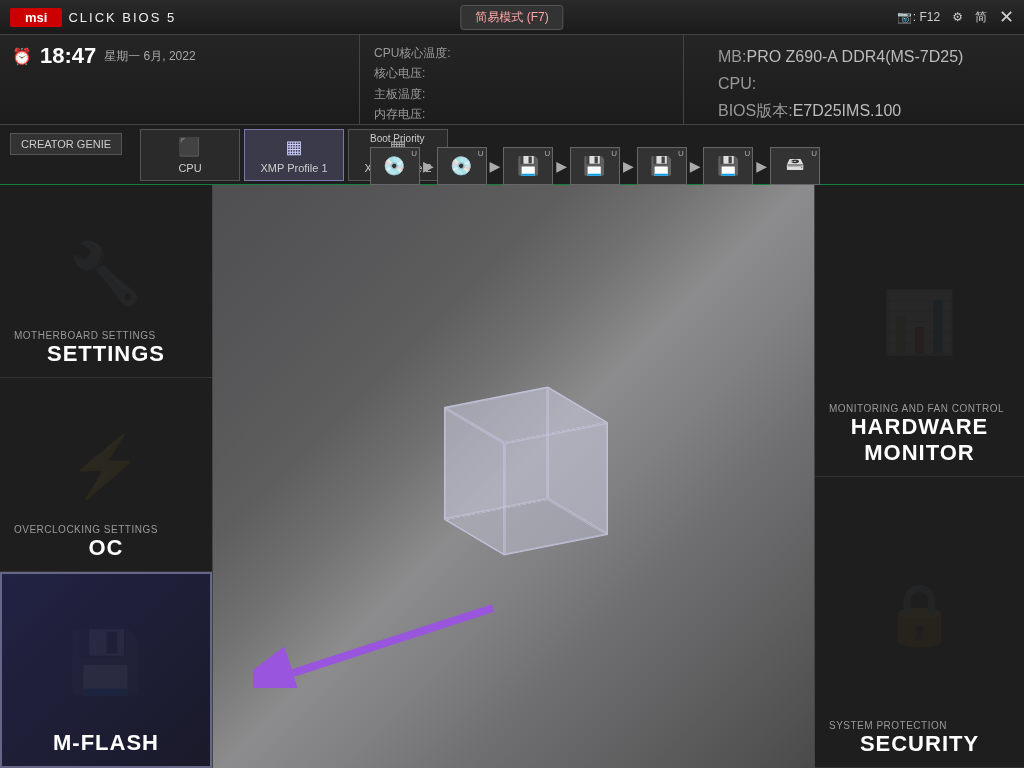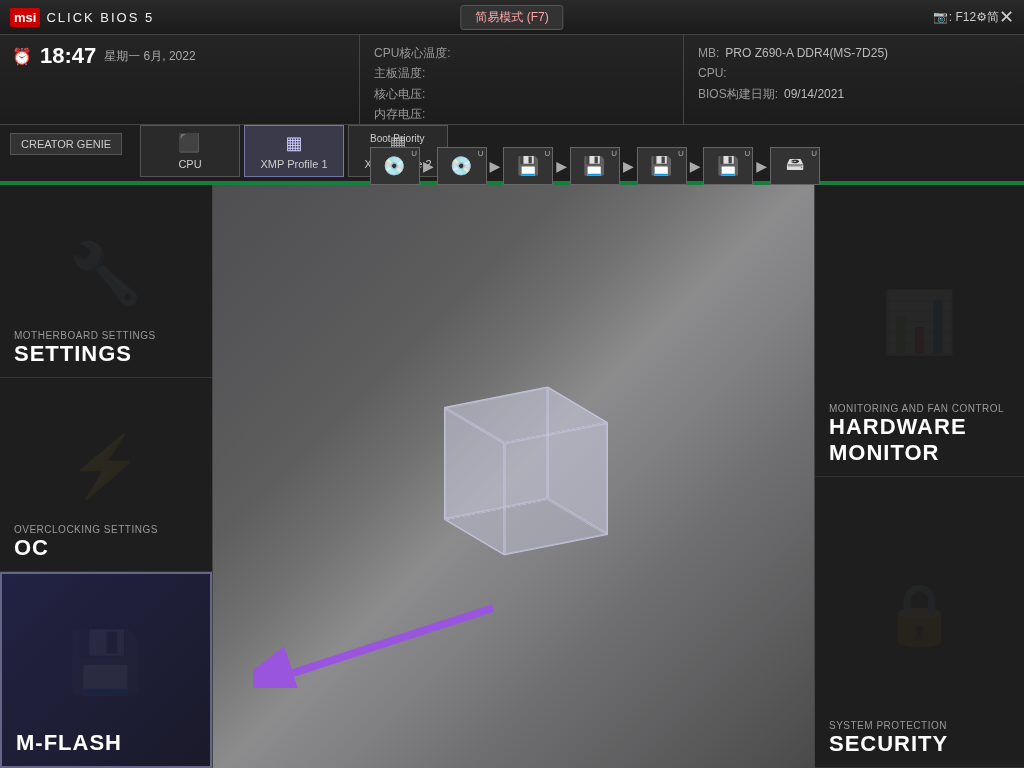--- a/index.html
+++ b/index.html
@@ -25,21 +25,21 @@
     #logo {
       display: flex;
       align-items: center;
       gap: 6px;
     }
     #logo-msi {
       background: #cc0000;
       color: white;
       font-weight: bold;
       font-size: 13px;
-      padding: 2px 4px;
+      padding: 2px 15px;
       border-radius: 2px;
     }
     #logo-text {
       color: #eee;
       font-size: 13px;
       letter-spacing: 2px;
       text-transform: uppercase;
     }
     #top-center {
       position: absolute;
@@ -52,20 +52,21 @@
       color: #fca5a5;
       padding: 3px 14px;
       font-size: 12px;
       cursor: pointer;
       border-radius: 3px;
     }
     #top-right {
       margin-left: auto;
       display: flex;
       align-items: center;
+      gap: 12px;
     }
     .top-icon-btn {
       background: none;
       border: none;
       color: #ccc;
       font-size: 12px;
       cursor: pointer;
       display: flex;
       align-items: center;
       gap: 4px;
@@ -141,36 +142,37 @@
       line-height: 1.7;
       color: #bbb;
     }
     .info-label { color: #999; }
     #sys-section {
       width: 340px;
       padding: 8px 14px;
     }
     .sys-row {
       display: flex;
-      gap: 6px;
-      font-size: 12px;
+      gap: 0;
+      font-size: 16px;
       line-height: 1.7;
       color: #bbb;
+      margin-left: 20px;
     }
     .sys-label { color: #999; }
 
     
     #profile-bar {
       height: 60px;
       background: #1e1e1e;
       display: flex;
-      align-items: flex-start;
+      align-items: center;
       padding: 0 10px;
       gap: 0;
-      border-bottom: 4px solid #15803d;
+      border-bottom: 1px solid #15803d;
       position: relative;
     }
     #creator-genie-tab {
       background: #333;
       border: 1px solid #555;
       color: #ccc;
       padding: 4px 10px;
       font-size: 11px;
       cursor: pointer;
       position: absolute;
@@ -285,20 +287,21 @@
       font-size: 10px;
       color: #999;
       text-transform: uppercase;
       letter-spacing: 0.5px;
     }
     .sidebar-title {
       font-size: 22px;
       font-weight: bold;
       color: #ffffff;
       letter-spacing: 1px;
+      text-align: center;
     }
 
     
     #center-area {
       flex: 1;
       background: linear-gradient(135deg, #3a3a3a 0%, #5a5a5a 30%, #8a8a8a 50%, #6a6a6a 70%, #4a4a4a 100%);
       position: relative;
       overflow: hidden;
     }
     
@@ -405,39 +408,43 @@
       <span id="clock-icon">⏰</span>
       <span id="time-display">18:47</span>
       <span id="date-display">星期一  6月, 2022</span>
     </div>
   </div>
   <div id="info-section">
     <div class="info-row">
       <span class="info-label">CPU核心温度:</span>
     </div>
     <div class="info-row">
+      <span class="info-label">核心电压:</span>
+    </div>
+    <div class="info-row">
       <span class="info-label">主板温度:</span>
-    </div>
-    <div class="info-row">
-      <span class="info-label">核心电压:</span>
     </div>
     <div class="info-row">
       <span class="info-label">内存电压:</span>
     </div>
     <div class="info-row">
       <span class="info-label">BIOS Mode: CSM/UEFI</span>
     </div>
   </div>
   <div id="sys-section">
     <div class="sys-row">
       <span class="sys-label">MB:</span>
       <span>PRO Z690-A DDR4(MS-7D25)</span>
     </div>
     <div class="sys-row">
       <span class="sys-label">CPU:</span>
+    </div>
+    <div class="sys-row">
+      <span class="sys-label">BIOS版本:</span>
+      <span>E7D25IMS.100</span>
     </div>
     <div class="sys-row">
       <span class="sys-label">BIOS构建日期:</span>
       <span>09/14/2021</span>
     </div>
   </div>
 </div>
 
 <div id="profile-bar">
   <button id="creator-genie-tab">CREATOR GENIE</button>

